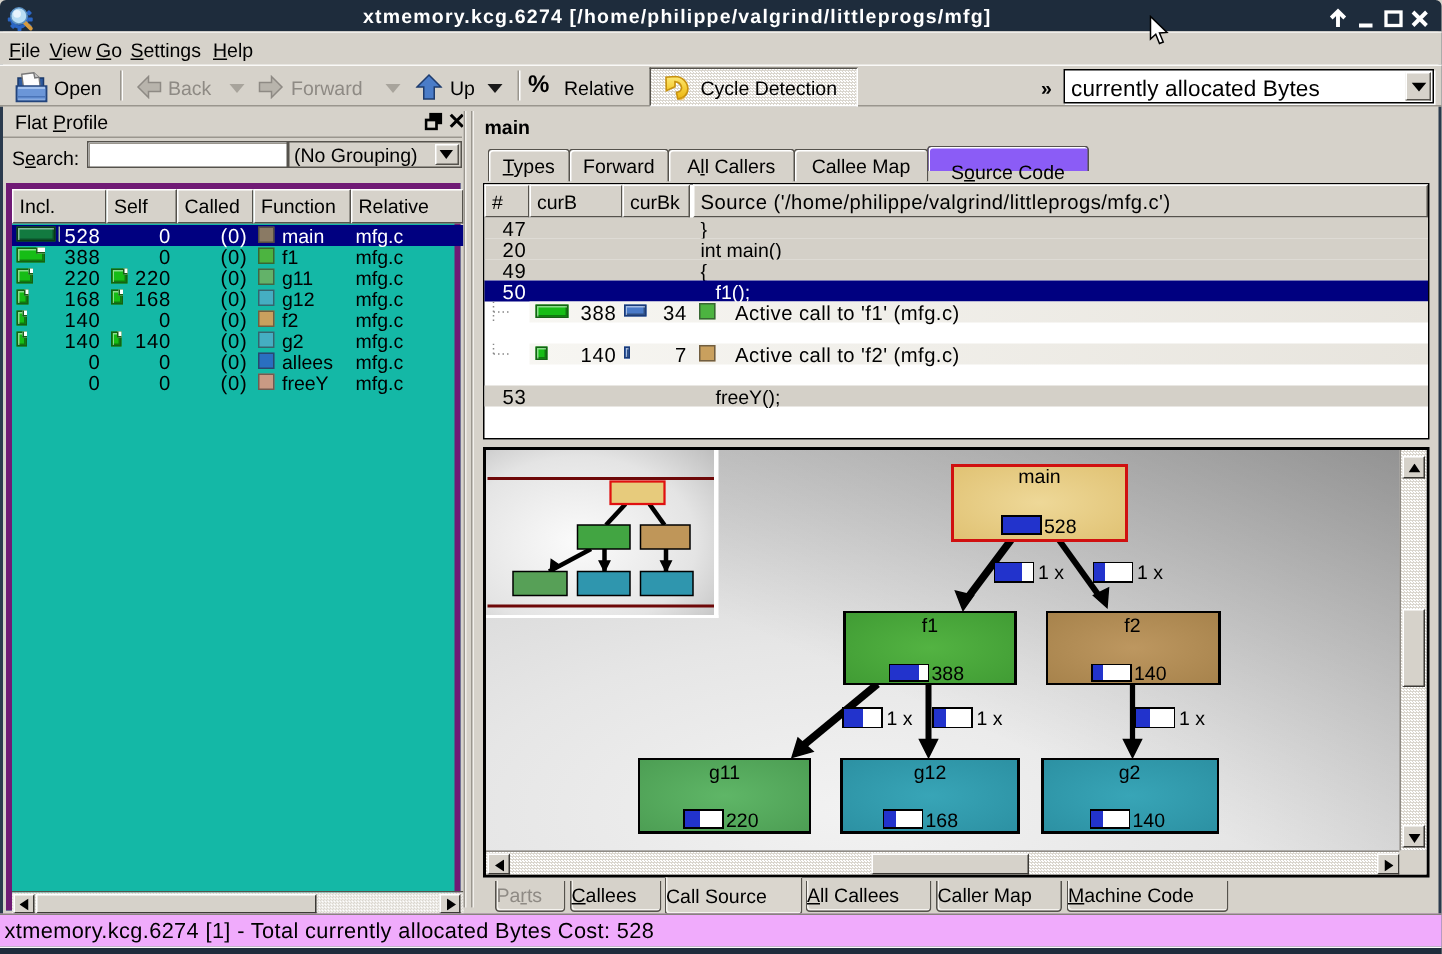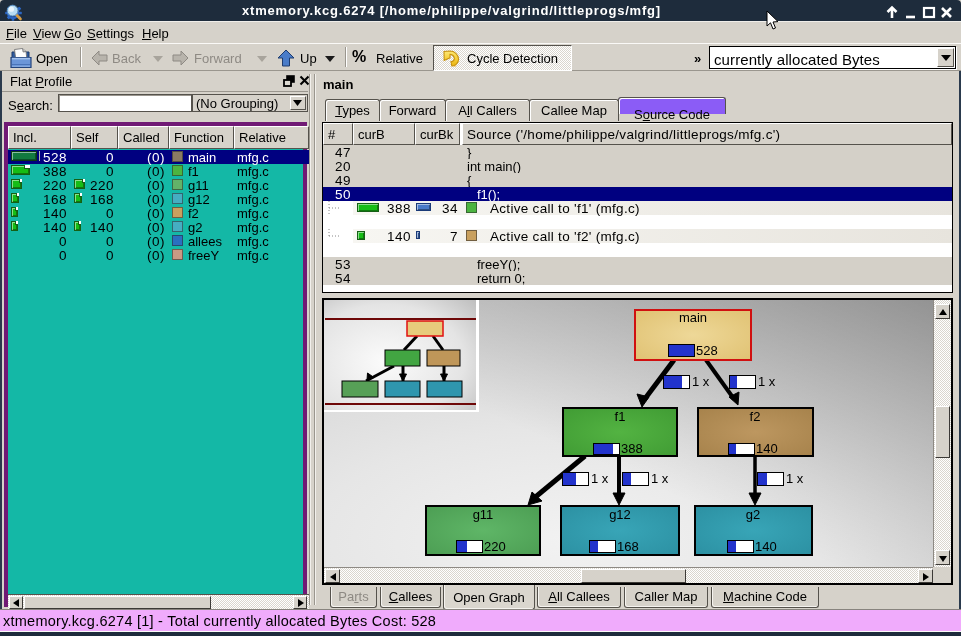--- a/index.html
+++ b/index.html
@@ -34,21 +34,21 @@
 #mainlabel{position:absolute;left:323px;top:77px;font-weight:bold;font-size:13px}
 .tab{position:absolute;height:22px;background:#d6d2ca;border:1px solid #55524c;border-bottom:none;border-radius:3px 3px 0 0;font-size:13px;text-align:center;padding-top:3px;box-shadow:inset 1px 1px 0 #fff}
 #stable{position:absolute;left:322px;top:122px;width:631px;height:171px;background:#fff;border:1px solid #000}
 .srow{position:absolute;left:0;width:629px;height:14px;font-size:13px}
 
 #graph{position:absolute;left:322px;top:298px;width:631px;height:287px;border:2px solid #000;background:#c8c8c8}
 
 .sbbtn{position:absolute;background:#d6d2ca;border-top:1px solid #fff;border-left:1px solid #fff;border-bottom:1px solid #3c3a36;border-right:1px solid #3c3a36}
 .sbthumb{position:absolute;background:#d6d2ca;border-top:1px solid #fff;border-left:1px solid #fff;border-bottom:1px solid #3c3a36;border-right:1px solid #3c3a36}
 
-.btab{position:absolute;top:587px;height:21px;background:#d6d2ca;border:1px solid #55524c;border-top:none;border-radius:0 0 3px 3px;font-size:13px;text-align:center;padding-top:2px;box-shadow:inset 1px -1px 0 #f5f3ef}
+.btab{position:absolute;top:587px;height:21px;background:#d6d2ca;border:1px solid #55524c;border-top:none;border-radius:0 0 3px 3px;font-size:13px;text-align:left;padding-top:2px;box-shadow:inset 1px -1px 0 #f5f3ef}
 #statusbar{position:absolute;left:0;top:609px;width:961px;height:23px;border-top:1px solid #88847e;font-size:14.5px;letter-spacing:0.25px;padding:3px 0 0 3px;background:#f0abfc}
 #navybottom{position:absolute;left:0;top:631px;width:961px;height:5px;background:#1e2c3c;border-top:1px solid #fbfbf9}
 </style></head>
 <body>
 <div id="win">
 
 <div id="titlebar"></div>
     <div id="edgeL"></div>
     <div id="edgeR"></div>
 <div id="titletext">xtmemory.kcg.6274 [/home/philippe/valgrind/littleprogs/mfg]</div>
@@ -330,24 +330,20 @@
    <span class="num" style="left:56px;width:32px">140</span>
    <div class="bar" style="left:93px;top:2px;width:4px;height:8px;background:#4a7ac8;border-color:#1a3a78"></div>
    <span class="num" style="left:105px;width:30px">7</span>
    <div class="csq" style="left:143px;top:1px;background:#c9a05e"></div>
    <span style="position:absolute;left:167px;font-size:13.5px;letter-spacing:0.3px">Active call to 'f2' (mfg.c)</span>
  </div>
  <div class="srow" style="top:134px;background:#d4d0c8">
         <span class="num" style="left:2px;width:26px">53</span>
         <span style="position:absolute;left:154px">freeY();</span>
       </div>
- <div class="srow" style="top:148px;background:#d4d0c8">
-        <span class="num" style="left:2px;width:26px">54</span>
-        <span style="position:absolute;left:154px">return 0;</span>
-      </div>
 </div>
 
 <div id="graph">
  <svg class="abs" style="left:0;top:0" width="609" height="267" viewBox="0 0 609 267">
   <defs>
    <radialGradient id="cbg" cx="40%" cy="90%" r="120%">
      <stop offset="0%" stop-color="#f2f2f2"></stop>
             <stop offset="35%" stop-color="#e6e6e6"></stop>
             <stop offset="70%" stop-color="#d4d4d4"></stop>
             <stop offset="100%" stop-color="#c4c4c4"></stop>
@@ -493,21 +489,21 @@
  <div class="sbthumb" style="left:257px;top:269px;width:105px;height:14px"></div>
  <div class="sbbtn" style="left:594px;top:269px;width:15px;height:14px"></div>
  <svg class="abs" style="left:599px;top:273px" width="6" height="8" viewBox="0 0 6 8">
         <path d="M0 0 L0 8 L6 4 Z" fill="#000"></path>
       </svg>
  <div class="abs" style="left:609px;top:267px;width:18px;height:16px;background:#d6d2ca"></div>
 </div>
 
 <div class="btab" style="left:330px;width:47px;color:#8e8a84">Pa<span style="text-decoration:underline">r</span>ts</div>
 <div class="btab" style="left:380px;width:61px"><u>C</u>allees</div>
-<div class="btab" style="left:443px;top:585px;width:92px;height:25px;background:#dad6ce;padding-top:5px">Open Graph</div>
+<div class="btab" style="left:443px;top:585px;width:92px;height:25px;background:#dad6ce;padding-top:5px">Call Source</div>
 <div class="btab" style="left:537px;width:84px"><u>A</u>ll Callees</div>
 <div class="btab" style="left:624px;width:84px">Caller Map</div>
 <div class="btab" style="left:711px;width:108px"><u>M</u>achine Code</div>
 
 <div id="statusbar">xtmemory.kcg.6274 [1] - Total currently allocated Bytes Cost: 528</div>
 <div id="navybottom"></div>
 
 <svg class="abs" style="left:766px;top:10px" width="14" height="22" viewBox="0 0 14 22">
  <path d="M1 1 L1 16 L4.5 12.8 L7 19 L9.5 18 L7 12 L12 11.6 Z" fill="#fff" stroke="#000" stroke-width="1"></path>
 </svg>

